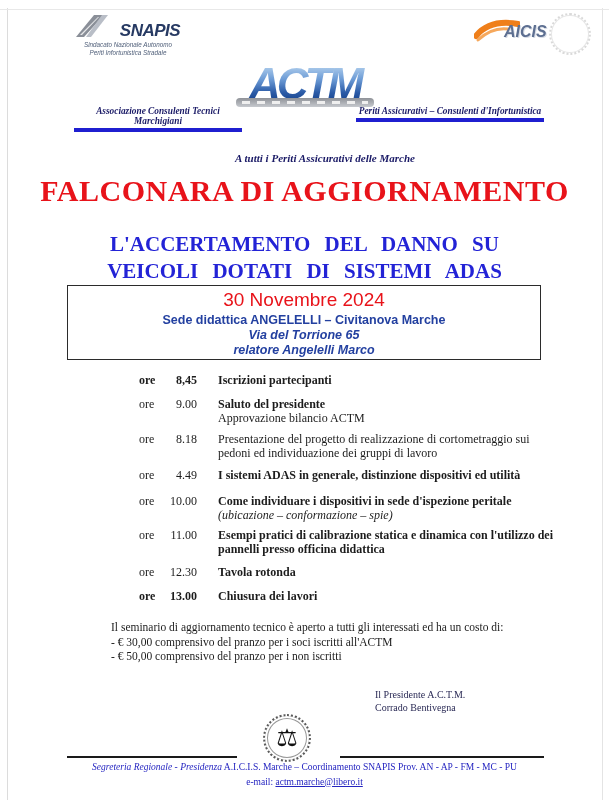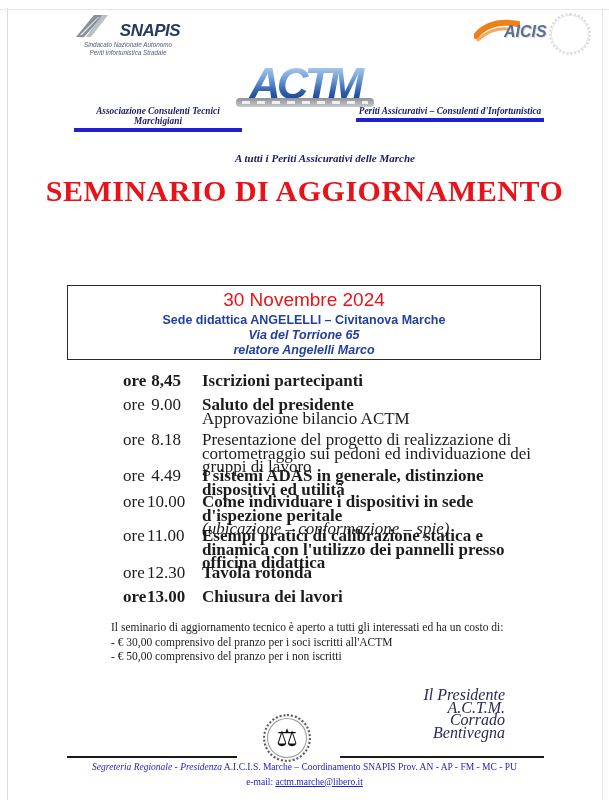--- a/index.html
+++ b/index.html
@@ -54,34 +54,34 @@
   
   .event-box{position:absolute;left:67px;top:277px;width:472px;height:73px;
              border:1.5px solid #2b2b2b;text-align:center;
              font-family:"Liberation Sans",sans-serif;}
   .event-box .date{margin-top:1px;font-size:19px;font-weight:normal;color:var(--red);line-height:26px;}
   .event-box .venue{font-size:12.5px;font-weight:bold;color:var(--box-blue);line-height:15px;}
   .event-box .addr,.event-box .speaker{font-size:12.5px;font-weight:bold;font-style:italic;
              color:var(--box-blue);line-height:14.5px;}
 
   
-  .srow{position:absolute;left:123px;display:flex;width:420px;font-size:17px;line-height:13.5px;}
+  .srow{position:absolute;left:139px;display:flex;width:420px;font-size:12px;line-height:13.5px;}
   .srow .time{display:flex;width:62px;flex:none;}
   .srow .time .lbl{width:24px;}
   .srow .time .val{width:34px;text-align:right;}
   .srow .desc{margin-left:17px;width:335px;}
   .b{font-weight:bold;}
   .it{font-style:italic;}
 
   
   .pricing{position:absolute;left:111px;top:612px;width:440px;font-size:11.5px;line-height:14.5px;}
 
   
-  .signature{position:absolute;left:375px;top:681px;width:130px;text-align:right;
-             font-style:italic;font-size:16px;line-height:12.5px;color:#2a2a55;}
+  .signature{position:absolute;left:375px;top:681px;width:130px;text-align:left;
+             font-size:10px;line-height:12.5px;color:#2a2a55;}
 
   
   .emblem{position:absolute;left:263px;top:706px;width:44px;height:44px;border-radius:50%;
           border:2px dotted #5a5a5a;box-shadow:inset 0 0 0 2px #fff,inset 0 0 0 3px #999;
           display:flex;align-items:center;justify-content:center;
           font-family:"DejaVu Sans",sans-serif;font-size:24px;color:#111;background:#fff;}
   .rule{position:absolute;top:748px;height:1.5px;background:#1a1a1a;}
   .rule.l{left:67px;width:170px;}
   .rule.r{left:340px;width:204px;}
   .footer{position:absolute;left:0;right:0;top:752px;text-align:center;
@@ -131,21 +131,25 @@
   <div class="banner left-b">
     <span>Associazione Consulenti Tecnici Marchigiani</span>
     <div class="bar"></div>
   </div>
   <div class="banner right-b">
     <span>Periti Assicurativi – Consulenti d'Infortunistica</span>
     <div class="bar"></div>
   </div>
 
   <div class="addressee">A tutti i Periti Assicurativi delle Marche</div>
-  <div class="title">SEMINARIO DI AGGIORNAMENTO</div>
+  <div class="title">FALCONARA DI AGGIORNAMENTO</div>
+  <div class="subtitle">
+    <div>L'ACCERTAMENTO DEL DANNO SU</div>
+    <div>VEICOLI DOTATI DI SISTEMI ADAS</div>
+  </div>
 
   <div class="event-box">
     <div class="date">30 Novembre 2024</div>
     <div class="venue">Sede didattica ANGELELLI – Civitanova Marche</div>
     <div class="addr">Via del Torrione 65</div>
     <div class="speaker">relatore Angelelli Marco</div>
   </div>
 
   <div class="srow" style="top:366px">
     <div class="time b">

